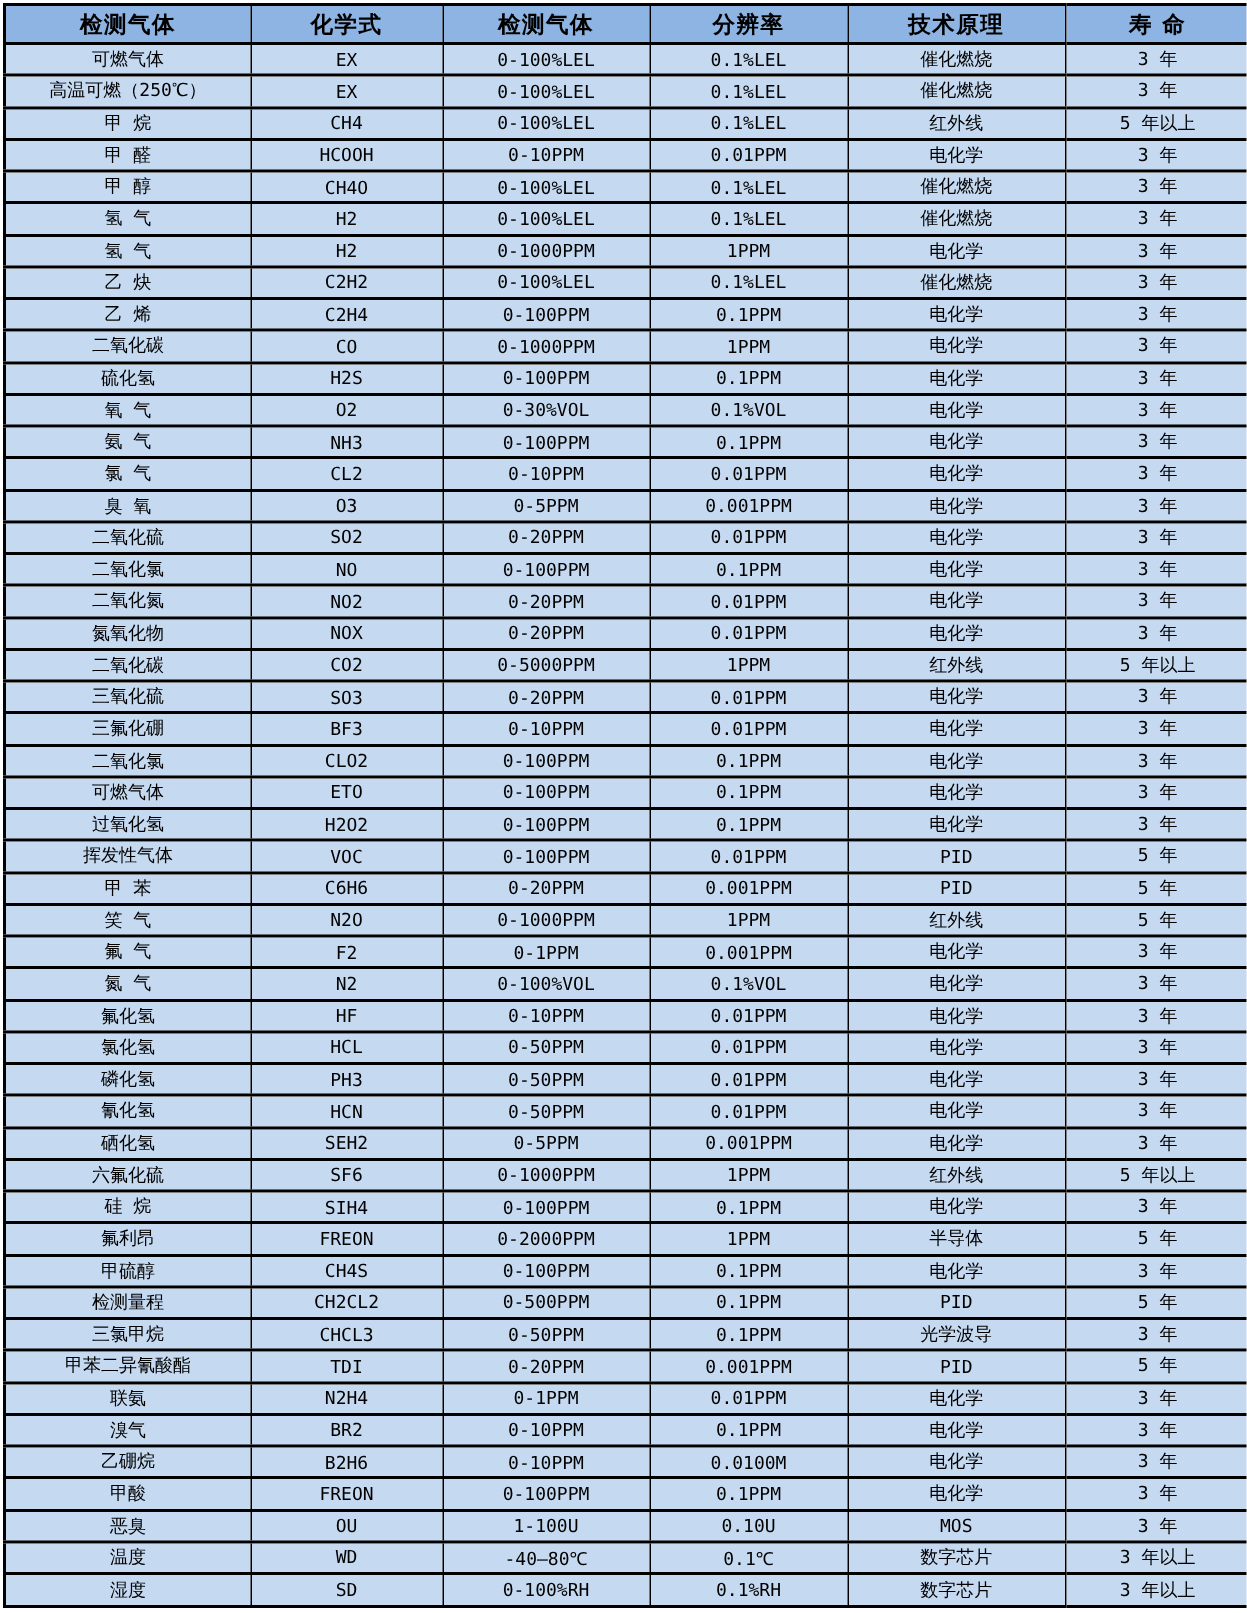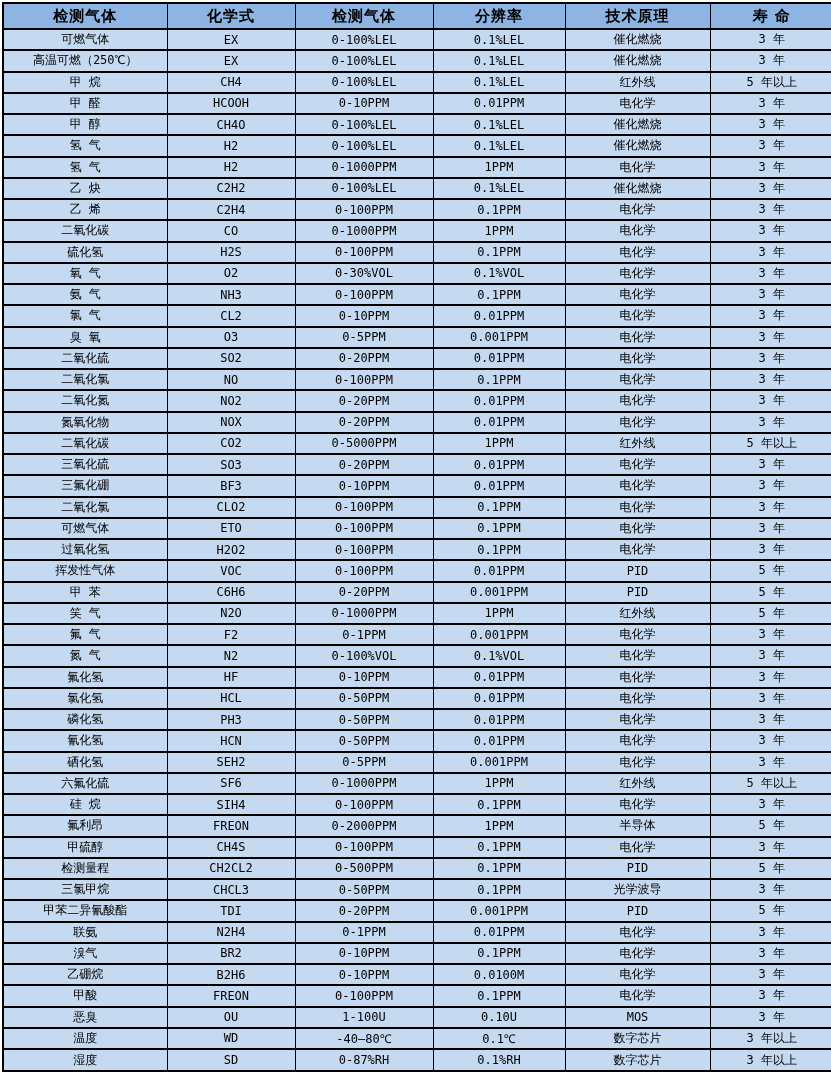--- a/index.html
+++ b/index.html
@@ -448,20 +448,20 @@
           <td>温度</td>
           <td>WD</td>
           <td>-40—80℃</td>
           <td>0.1℃</td>
           <td>数字芯片</td>
           <td>3 年以上</td>
         </tr>
         <tr>
           <td>湿度</td>
           <td>SD</td>
-          <td>0-87%RH</td>
+          <td>0-100%RH</td>
           <td>0.1%RH</td>
           <td>数字芯片</td>
           <td>3 年以上</td>
         </tr>
       </tbody>
   </table>
 </div>
 
 </body></html>

